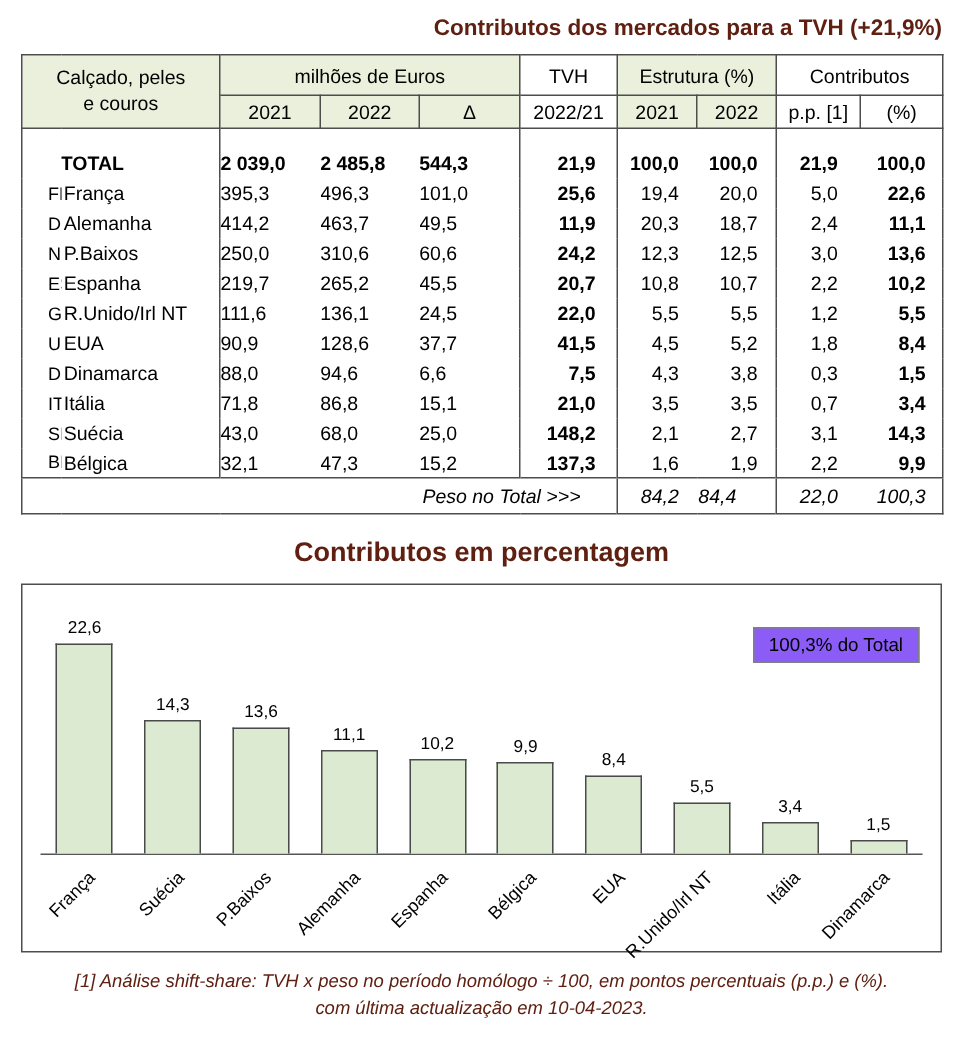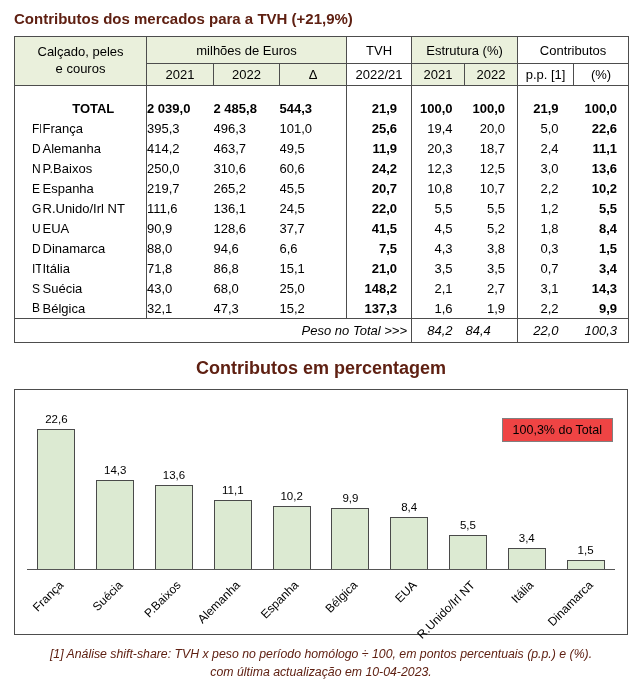--- a/index.html
+++ b/index.html
@@ -9,54 +9,54 @@
     --line:#4d4d4d;
   }
   *{box-sizing:border-box;}
   html,body{margin:0;padding:0;}
   body{
     width:642px;height:696px;overflow:hidden;background:#ffffff;
     font-family:"Liberation Sans",sans-serif;color:#000;
   }
   .page{padding:6px 14px 0 14px;}
   .main-title{
-    text-align:left;font-weight:bold;font-size:15px;color:var(--maroon);
+    text-align:right;font-weight:bold;font-size:15px;color:var(--maroon);
     padding:4px 0 9px 0;
   }
   
   table.data{
     border-collapse:collapse;table-layout:fixed;width:614px;
     font-size:13px;border:1.5px solid var(--line);
   }
   table.data th{
     border:1px solid var(--line);font-weight:normal;text-align:center;
     font-size:13px;padding:0 2px;
   }
   .row-head1 th{height:27px;}
   .row-head2 th{height:22px;}
   th.green{background:var(--green);}
   th.h-product{background:var(--green);line-height:1.3;}
   th.h-product span{display:block;}
   tbody td{height:20px;padding:0;white-space:nowrap;overflow:hidden;}
   tbody tr.row-total td{height:33px;vertical-align:bottom;padding-bottom:3px;font-weight:bold;}
   td.col-code{text-align:left;padding-left:17px;font-size:12px;}
   td.col-name{text-align:left;padding-left:2px;}
-  tr.row-total td.col-name{text-align:center;padding-left:0;}
+  tr.row-total td.col-name{text-align:left;padding-left:0;}
   td.col-y2021,td.col-y2022,td.col-delta{text-align:left;padding-right:15px;}
   td.col-tvh{text-align:right;padding-right:14px;font-weight:bold;}
   td.col-e2021,td.col-e2022{text-align:right;padding-right:12px;}
   td.col-pp{text-align:right;padding-right:15px;}
   td.col-pct{text-align:right;padding-right:11px;font-weight:bold;}
   
   td.col-y2021,td.col-tvh,td.col-e2021,td.col-pp{border-left:1px solid var(--line);}
   tfoot td{
     border-top:1px solid var(--line);height:24px;font-style:italic;
     font-weight:normal;white-space:nowrap;
   }
-  tfoot td.f-label{text-align:right;padding-right:4px;}
+  tfoot td.f-label{text-align:right;padding-right:24px;}
   tfoot td.f-e2021{border-left:1px solid var(--line);text-align:right;padding-right:12px;}
   tfoot td.f-e2022{text-align:right;padding-right:28px;}
   tfoot td.f-pp{border-left:1px solid var(--line);text-align:right;padding-right:15px;}
   tfoot td.f-pct{text-align:right;padding-right:11px;}
   
   .chart-title{
     text-align:center;font-weight:bold;font-size:18px;color:var(--maroon);
     margin:15px 0 10px 0;
   }
   .chart-box{
@@ -74,21 +74,21 @@
   }
   .bar-value{
     position:absolute;left:0;right:0;text-align:center;font-size:11.5px;
   }
   .bar-xlabel{
     position:absolute;top:100%;right:50%;margin-top:9px;white-space:nowrap;
     transform:rotate(-45deg);transform-origin:100% 0;font-size:12px;
   }
   .chart-legend{
     position:absolute;top:28px;right:14px;border:1px solid #808080;
-    background:#ef4444;padding:4px 10px;font-size:12.5px;
+    background:#8b5cf6;padding:4px 10px;font-size:12.5px;
   }
   
   .notes{
     margin-top:11px;text-align:center;font-style:italic;font-size:12.3px;
     color:var(--maroon);line-height:1.45;
   }
 </style>
 </head>
 <body>
 

